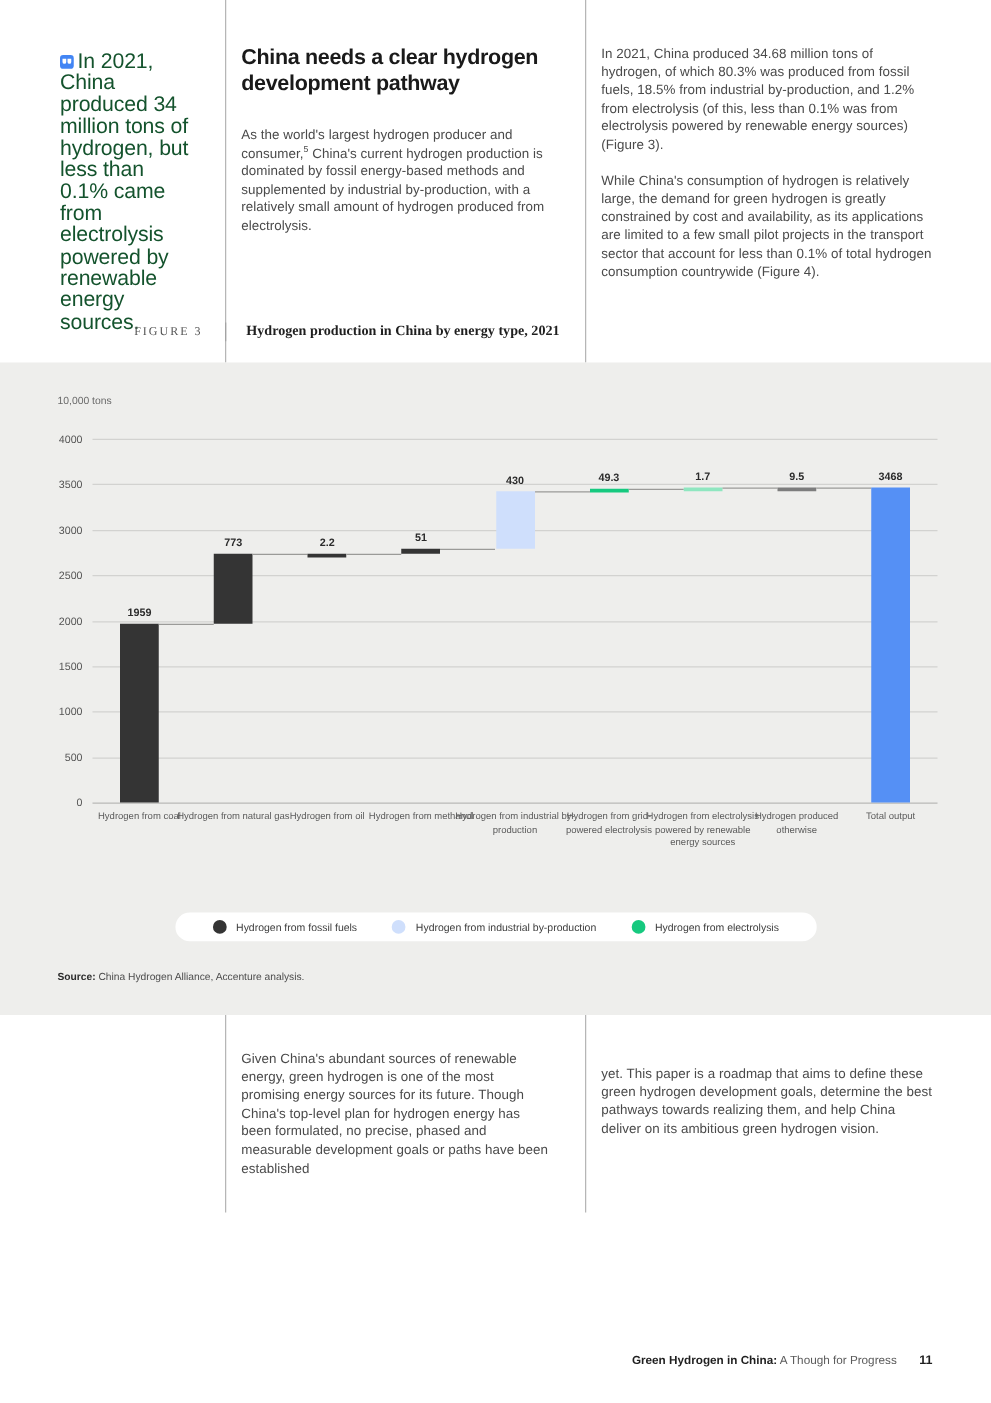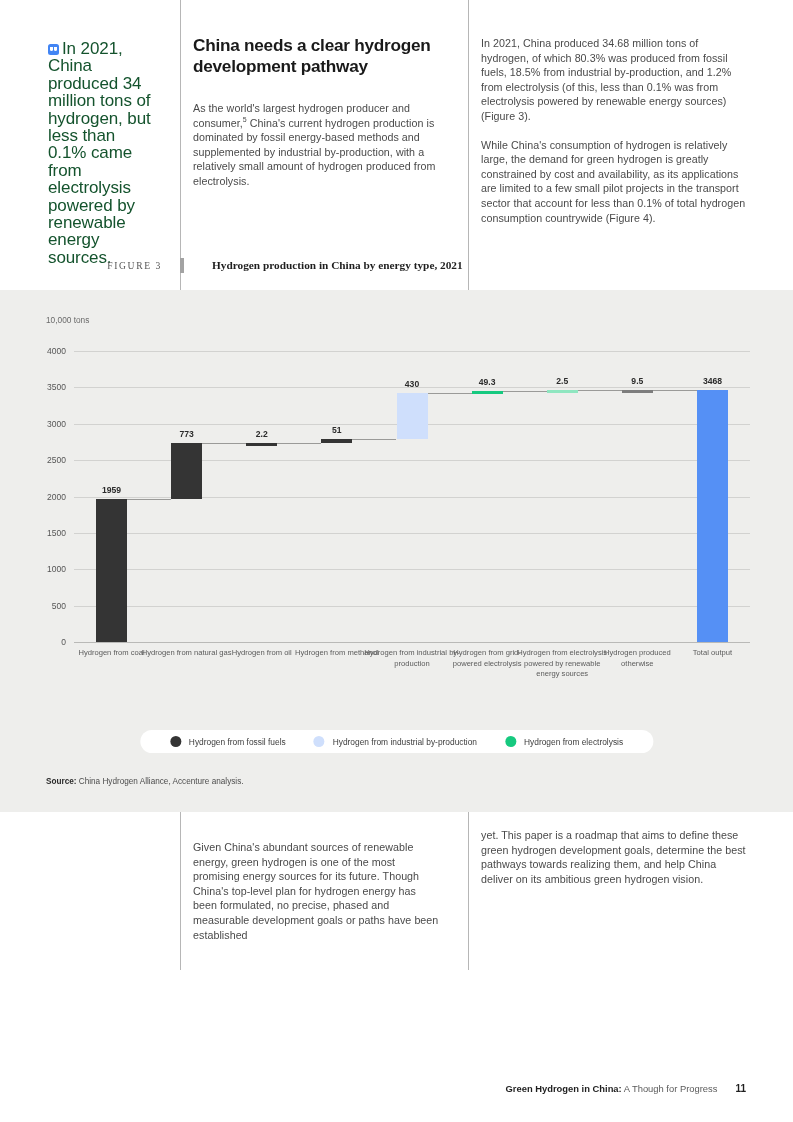--- a/index.html
+++ b/index.html
@@ -91,22 +91,22 @@
   .fig-label {
     width: 180px;
     text-align: right;
     padding-right: 18px;
     font-size: 9.6px;
     letter-spacing: 1.6px;
     color: #555555;
     line-height: 15px;
   }
   .fig-title {
-    border-left: 4px solid #a3a3a3;
-    padding-left: 28px;
+    border-left: 1px solid #a3a3a3;
+    padding-left: 16px;
     font-size: 11.3px;
     font-weight: bold;
     color: #1f1f1f;
     line-height: 15px;
   }
 
   
   .chart-panel {
     position: absolute;
     left: 0; top: 290px;
@@ -222,21 +222,21 @@
   }
   .bb-spacer { width: 180px; }
   .bb-mid {
     width: 288px;
     border-left: 1px solid #b6b6b6;
     padding: 28px 28px 28px 12px;
   }
   .bb-right {
     width: 325px;
     border-left: 1px solid #b6b6b6;
-    padding: 16px 47px 28px 12px;
+    padding: 40px 47px 28px 12px;
   }
 
   
   .footer {
     position: absolute;
     right: 47px; bottom: 28px;
     font-size: 9.4px;
     color: #5a5a5a;
     white-space: nowrap;
   }
@@ -326,21 +326,21 @@
         <div class="connector" style="left: 284.389px; width: 44.1111px; top: 88.3767px;"></div>
         <div class="bar" title="Hydrogen from industrial by-production: 640" style="left: 328.5px; top: 41.8167px; width: 31px; height: 46.56px; background: rgb(207, 223, 252);"></div>
         <div class="bar-label" style="left: 344px; top: 27.8167px;">430</div>
         <div class="xtick" style="left: 344px;">Hydrogen from industrial by-production</div>
         <div class="connector" style="left: 359.5px; width: 44.1111px; top: 41.8167px;"></div>
         <div class="bar" title="Hydrogen from grid-powered electrolysis: 31.2" style="left: 403.611px; top: 39.5469px; width: 31px; height: 3px; background: rgb(22, 201, 127);"></div>
         <div class="bar-label" style="left: 419.111px; top: 25.5469px;">49.3</div>
         <div class="xtick" style="left: 419.111px;">Hydrogen from grid-powered electrolysis</div>
         <div class="connector" style="left: 434.611px; width: 44.1111px; top: 39.5469px;"></div>
         <div class="bar" title="Hydrogen from electrolysis powered by renewable energy sources: 1.7" style="left: 478.722px; top: 39.4232px; width: 31px; height: 3px; background: rgb(143, 230, 192);"></div>
-        <div class="bar-label" style="left: 494.222px; top: 25.4232px;">2.5</div>
+        <div class="bar-label" style="left: 494.222px; top: 25.4232px;">1.7</div>
         <div class="xtick" style="left: 494.222px;">Hydrogen from electrolysis powered by renewable energy sources</div>
         <div class="connector" style="left: 509.722px; width: 44.1111px; top: 39.4232px;"></div>
         <div class="bar" title="Hydrogen produced otherwise: 9.5" style="left: 553.833px; top: 38.7321px; width: 31px; height: 3px; background: rgb(125, 125, 125);"></div>
         <div class="bar-label" style="left: 569.333px; top: 24.7321px;">9.5</div>
         <div class="xtick" style="left: 569.333px;">Hydrogen produced otherwise</div>
         <div class="connector" style="left: 584.833px; width: 44.1111px; top: 38.7321px;"></div>
         <div class="bar" title="Total output: 3468" style="left: 628.944px; top: 38.703px; width: 31px; height: 252.297px; background: rgb(85, 144, 245);"></div>
         <div class="bar-label" style="left: 644.444px; top: 24.703px;">3468</div>
         <div class="xtick" style="left: 644.444px;">Total output</div>
       </div>

